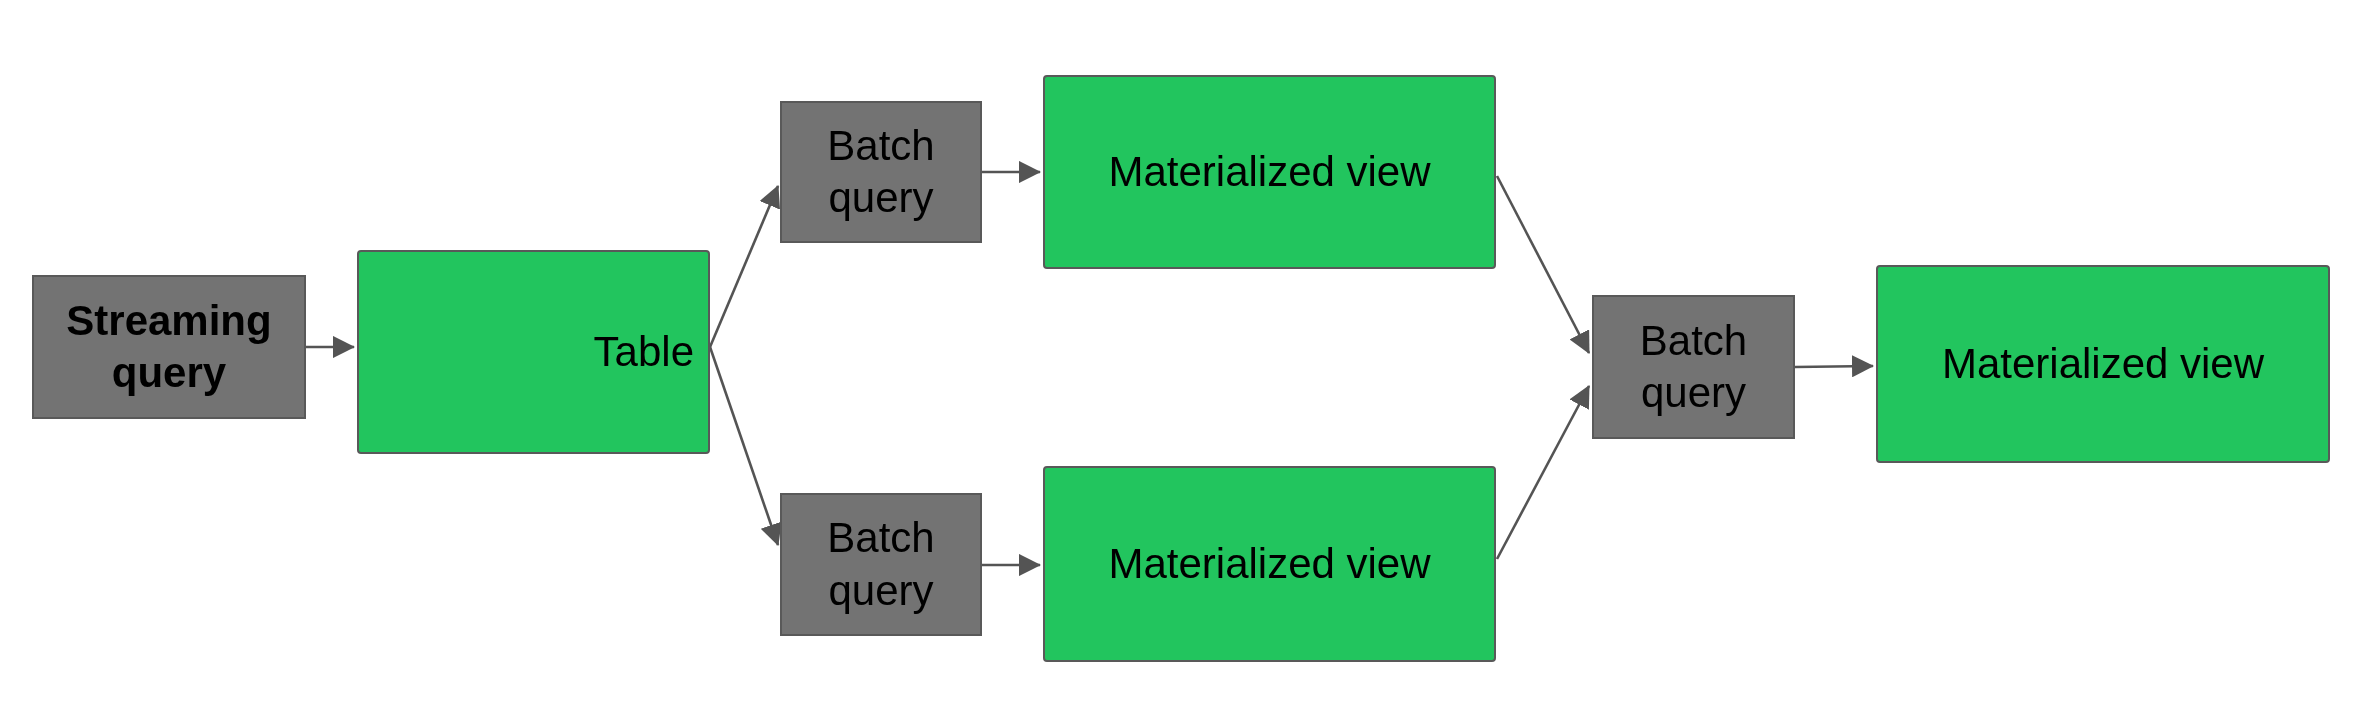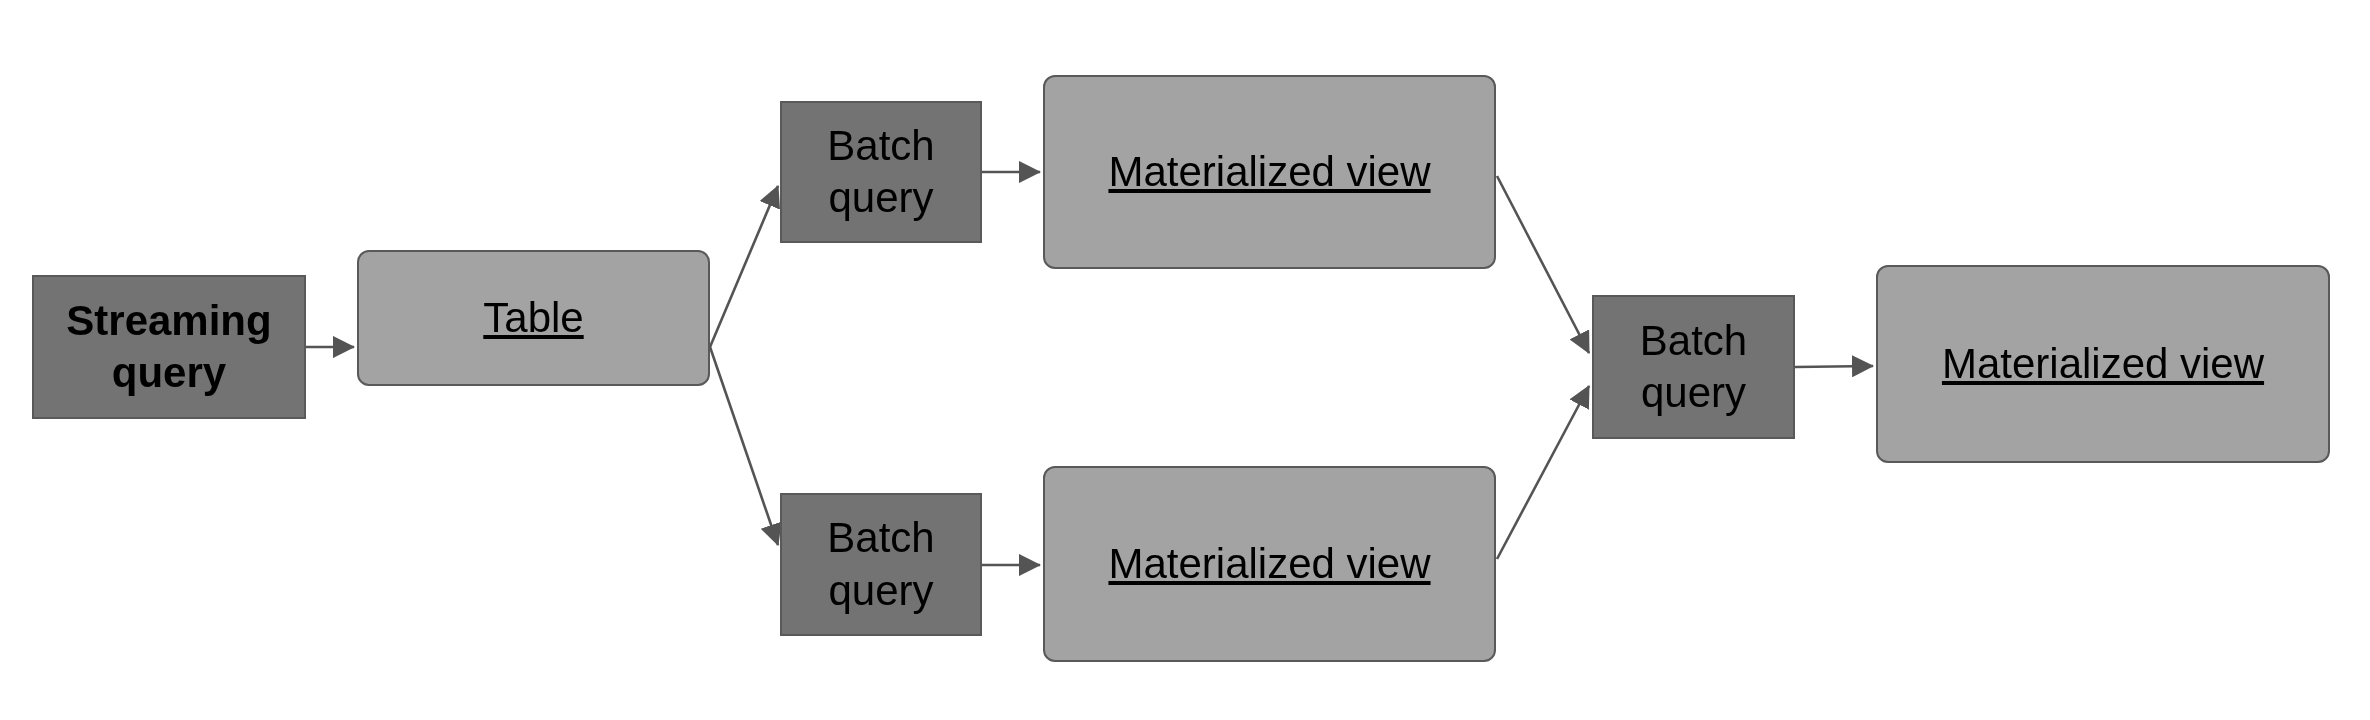--- a/index.html
+++ b/index.html
@@ -32,24 +32,24 @@
     align-items: center;
     justify-content: center;
     text-align: center;
     font-size: 42px;
     line-height: 1.25;
     color: #000000;
     border: 2.5px solid #595959;
   }
   .node .lbl { display: block; padding: 0 14px; }
   .kind-query { background: #737373; border-radius: 0; }
-  .kind-table, .kind-view { background: #a3a3a3; border-radius: 12px; text-decoration: underline; }
+  .kind-table, .kind-view { background: #22c55e; border-radius: 4px; }
 
   #n-streaming     { left: 32px;   top: 275px; width: 274px; height: 144px; font-weight: bold; }
-  #n-table         { left: 357px;  top: 250px; width: 353px; height: 136px; }
+  #n-table         { left: 357px;  top: 250px; width: 353px; height: 204px; justify-content: flex-end; }
   #n-batch-top     { left: 780px;  top: 101px; width: 202px; height: 142px; }
   #n-mv-top        { left: 1043px; top: 75px;  width: 453px; height: 194px; }
   #n-batch-bottom  { left: 780px;  top: 493px; width: 202px; height: 143px; }
   #n-mv-bottom     { left: 1043px; top: 466px; width: 453px; height: 196px; }
   #n-batch-right   { left: 1592px; top: 295px; width: 203px; height: 144px; }
   #n-mv-right      { left: 1876px; top: 265px; width: 454px; height: 198px; }
 
   .edge-line {
     stroke: #545454;
     stroke-width: 2.6;

